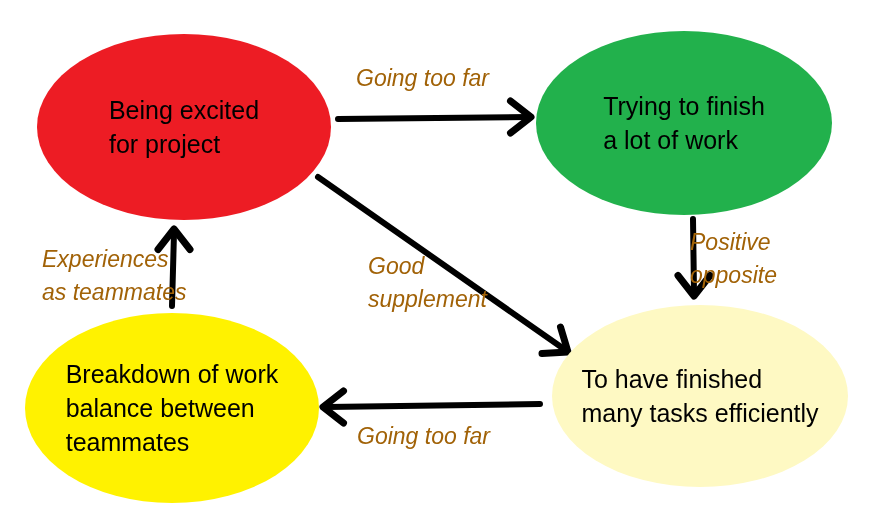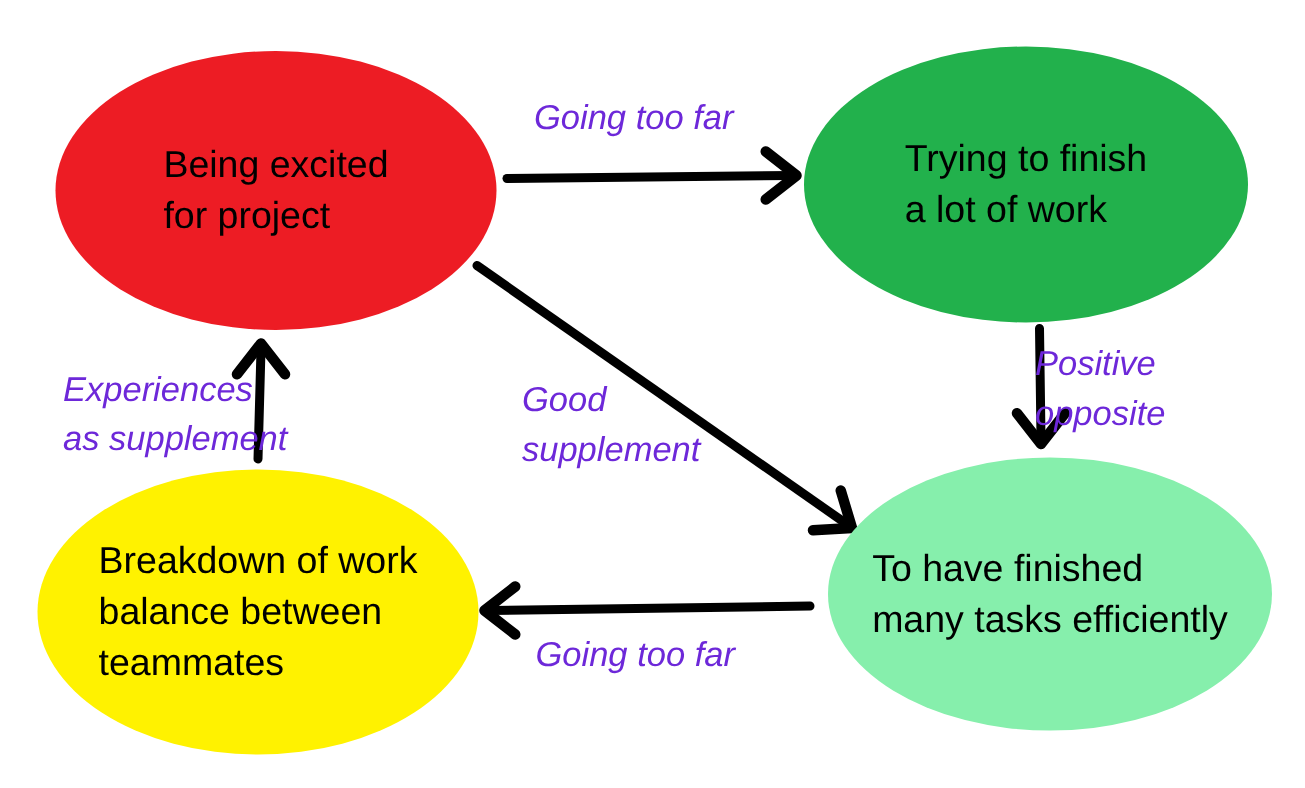--- a/index.html
+++ b/index.html
@@ -49,26 +49,26 @@
   }
   .node-excited   { left: 37px;  top: 34px;  width: 294px; height: 186px; }
   .node-trying    { left: 536px; top: 31px;  width: 296px; height: 184px; }
   .node-breakdown { left: 25px;  top: 313px; width: 294px; height: 190px; }
   .node-finished  { left: 552px; top: 305px; width: 296px; height: 182px; }
   .edge-label {
     position: absolute;
     font-size: 23px;
     line-height: 33px;
     font-style: italic;
-    color: #6d28d9;
+    color: #a16207;
     white-space: pre-line;
   }
   .label-going-top    { left: 356px; top: 62px;  }
   .label-positive     { left: 690px; top: 226px; }
-  .label-good         { left: 348px; top: 250px; }
+  .label-good         { left: 368px; top: 250px; }
   .label-going-bottom { left: 357px; top: 420px; }
   .label-experiences  { left: 42px;  top: 243px; }
 </style>
 </head>
 <body>
 
 <div class="canvas">
 
   <svg class="arrows-layer" width="870" height="525" viewBox="0 0 870 525">
     <g class="arrow" style="stroke: rgb(0, 0, 0);">
@@ -102,31 +102,31 @@
     <div class="node-label">Trying to finish
 a lot of work</div>
   </div>
 
   <div class="node node-breakdown" style="background-color: rgb(255, 242, 0);">
     <div class="node-label">Breakdown of work
 balance between
 teammates</div>
   </div>
 
-  <div class="node node-finished" style="background-color: #86efac;">
+  <div class="node node-finished" style="background-color: #fef9c3;">
     <div class="node-label">To have finished
 many tasks efficiently</div>
   </div>
 
   <div class="edge-label label-going-top">Going too far</div>
 
   <div class="edge-label label-positive">Positive
 opposite</div>
 
   <div class="edge-label label-good">Good
 supplement</div>
 
   <div class="edge-label label-going-bottom">Going too far</div>
 
   <div class="edge-label label-experiences">Experiences
-as supplement</div>
+as teammates</div>
 
 </div>
 
 </body></html>

